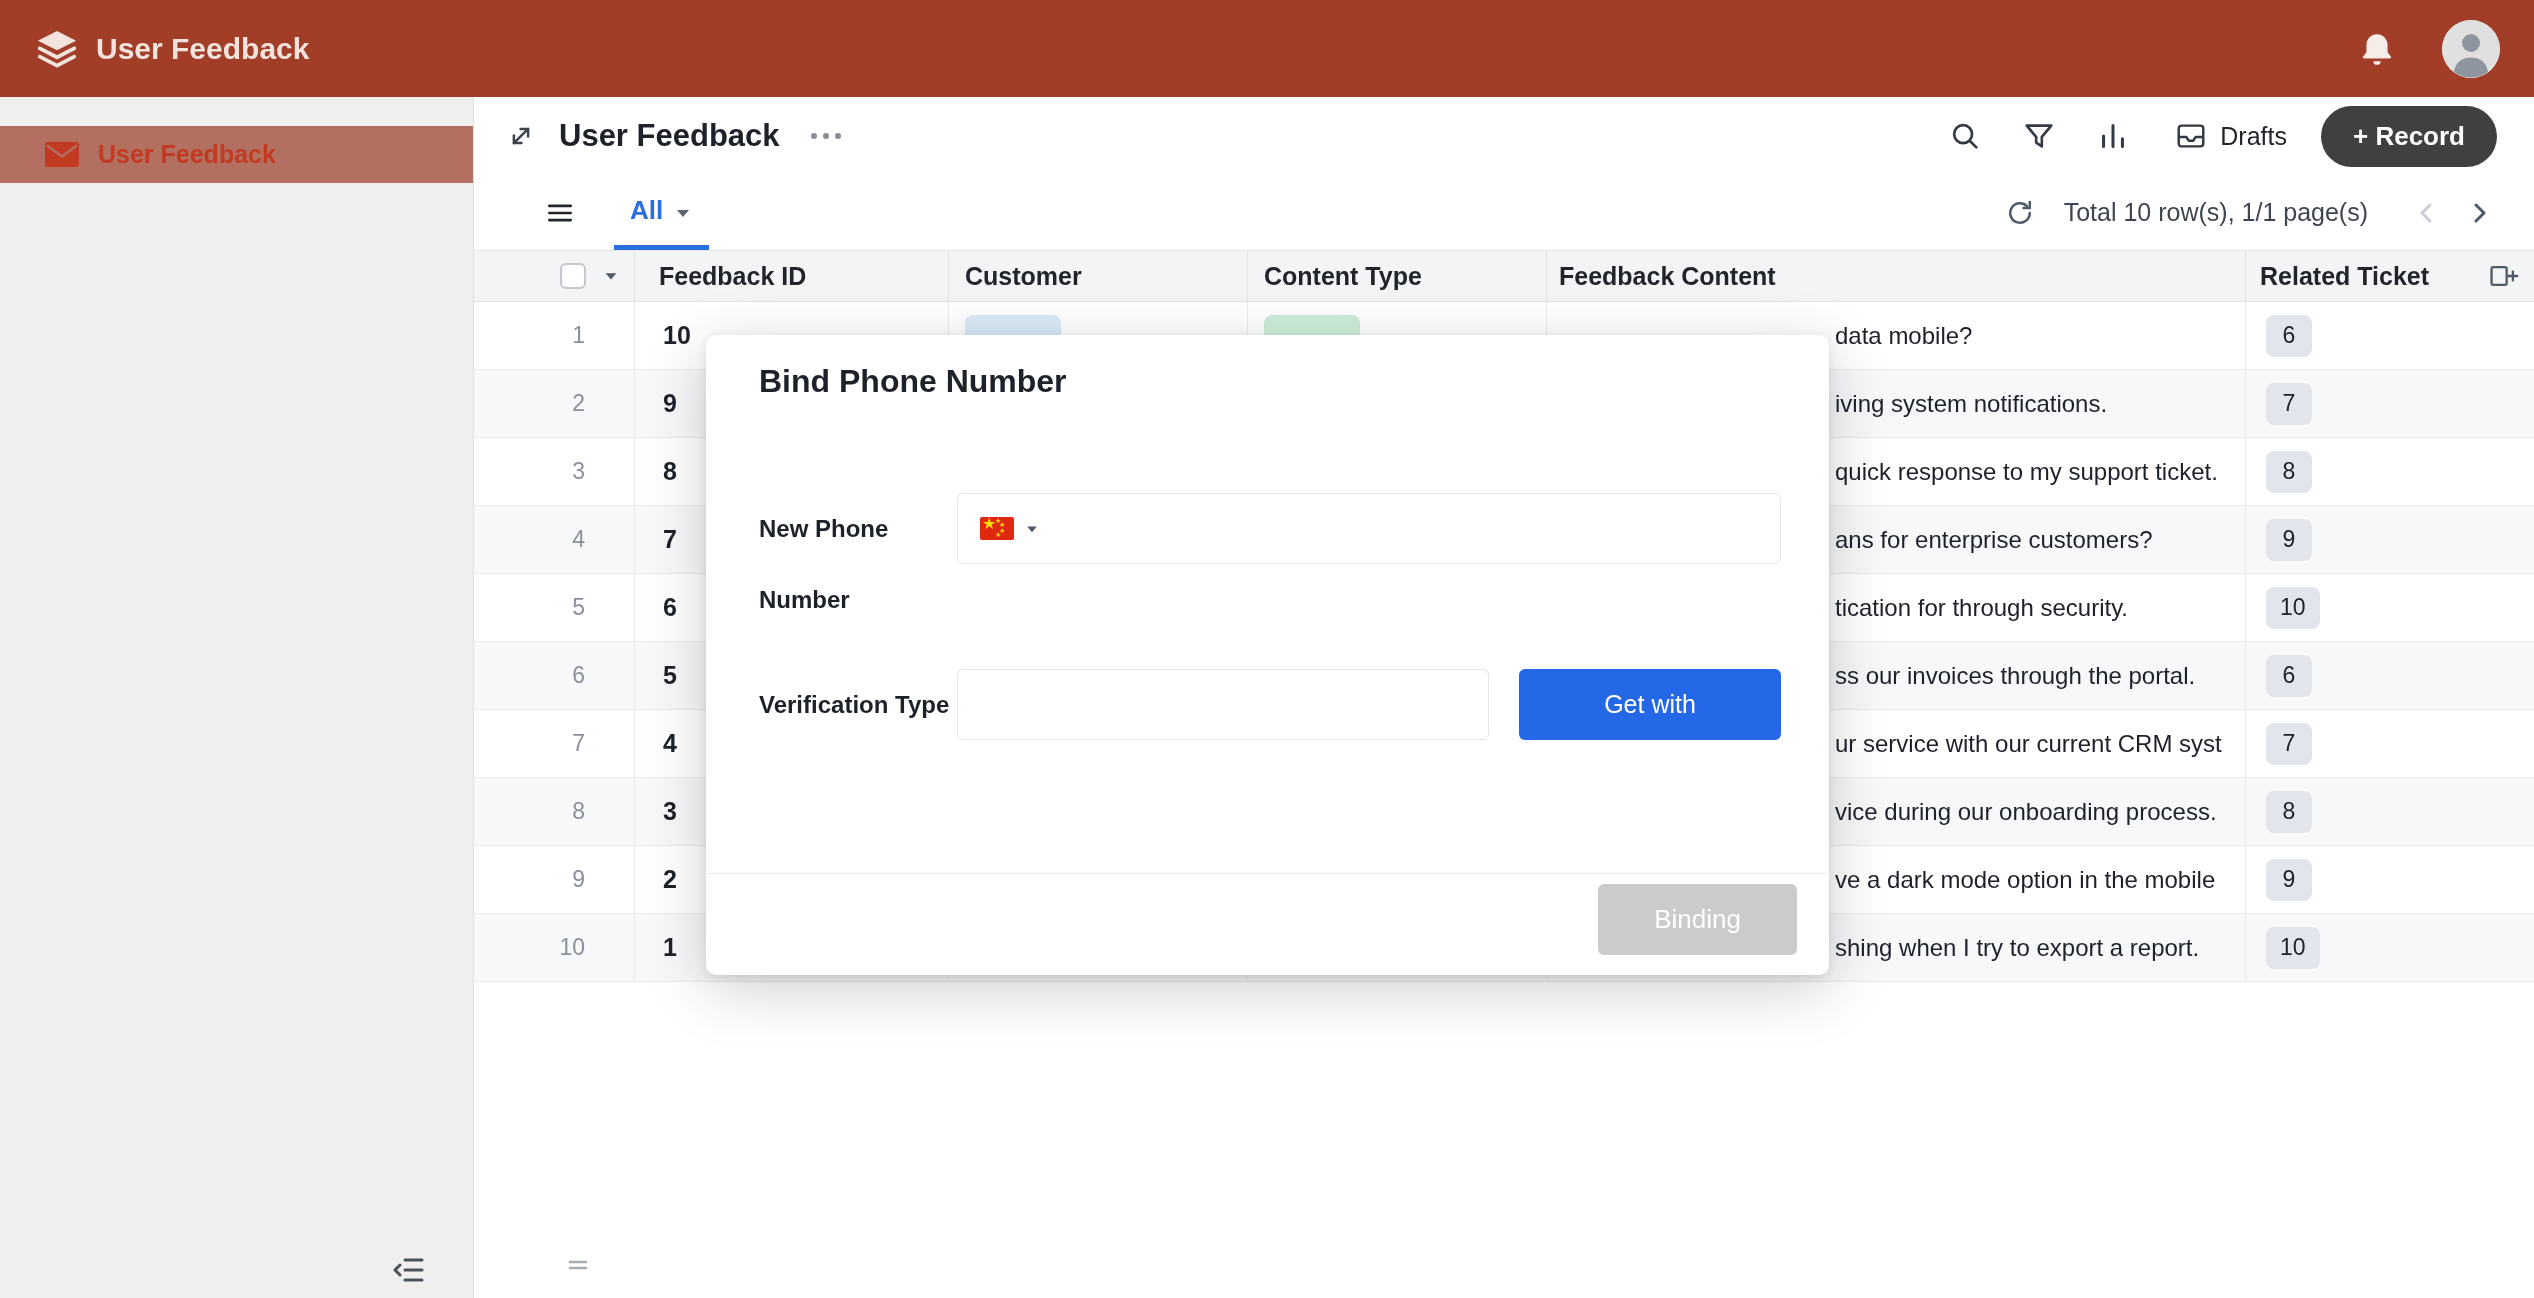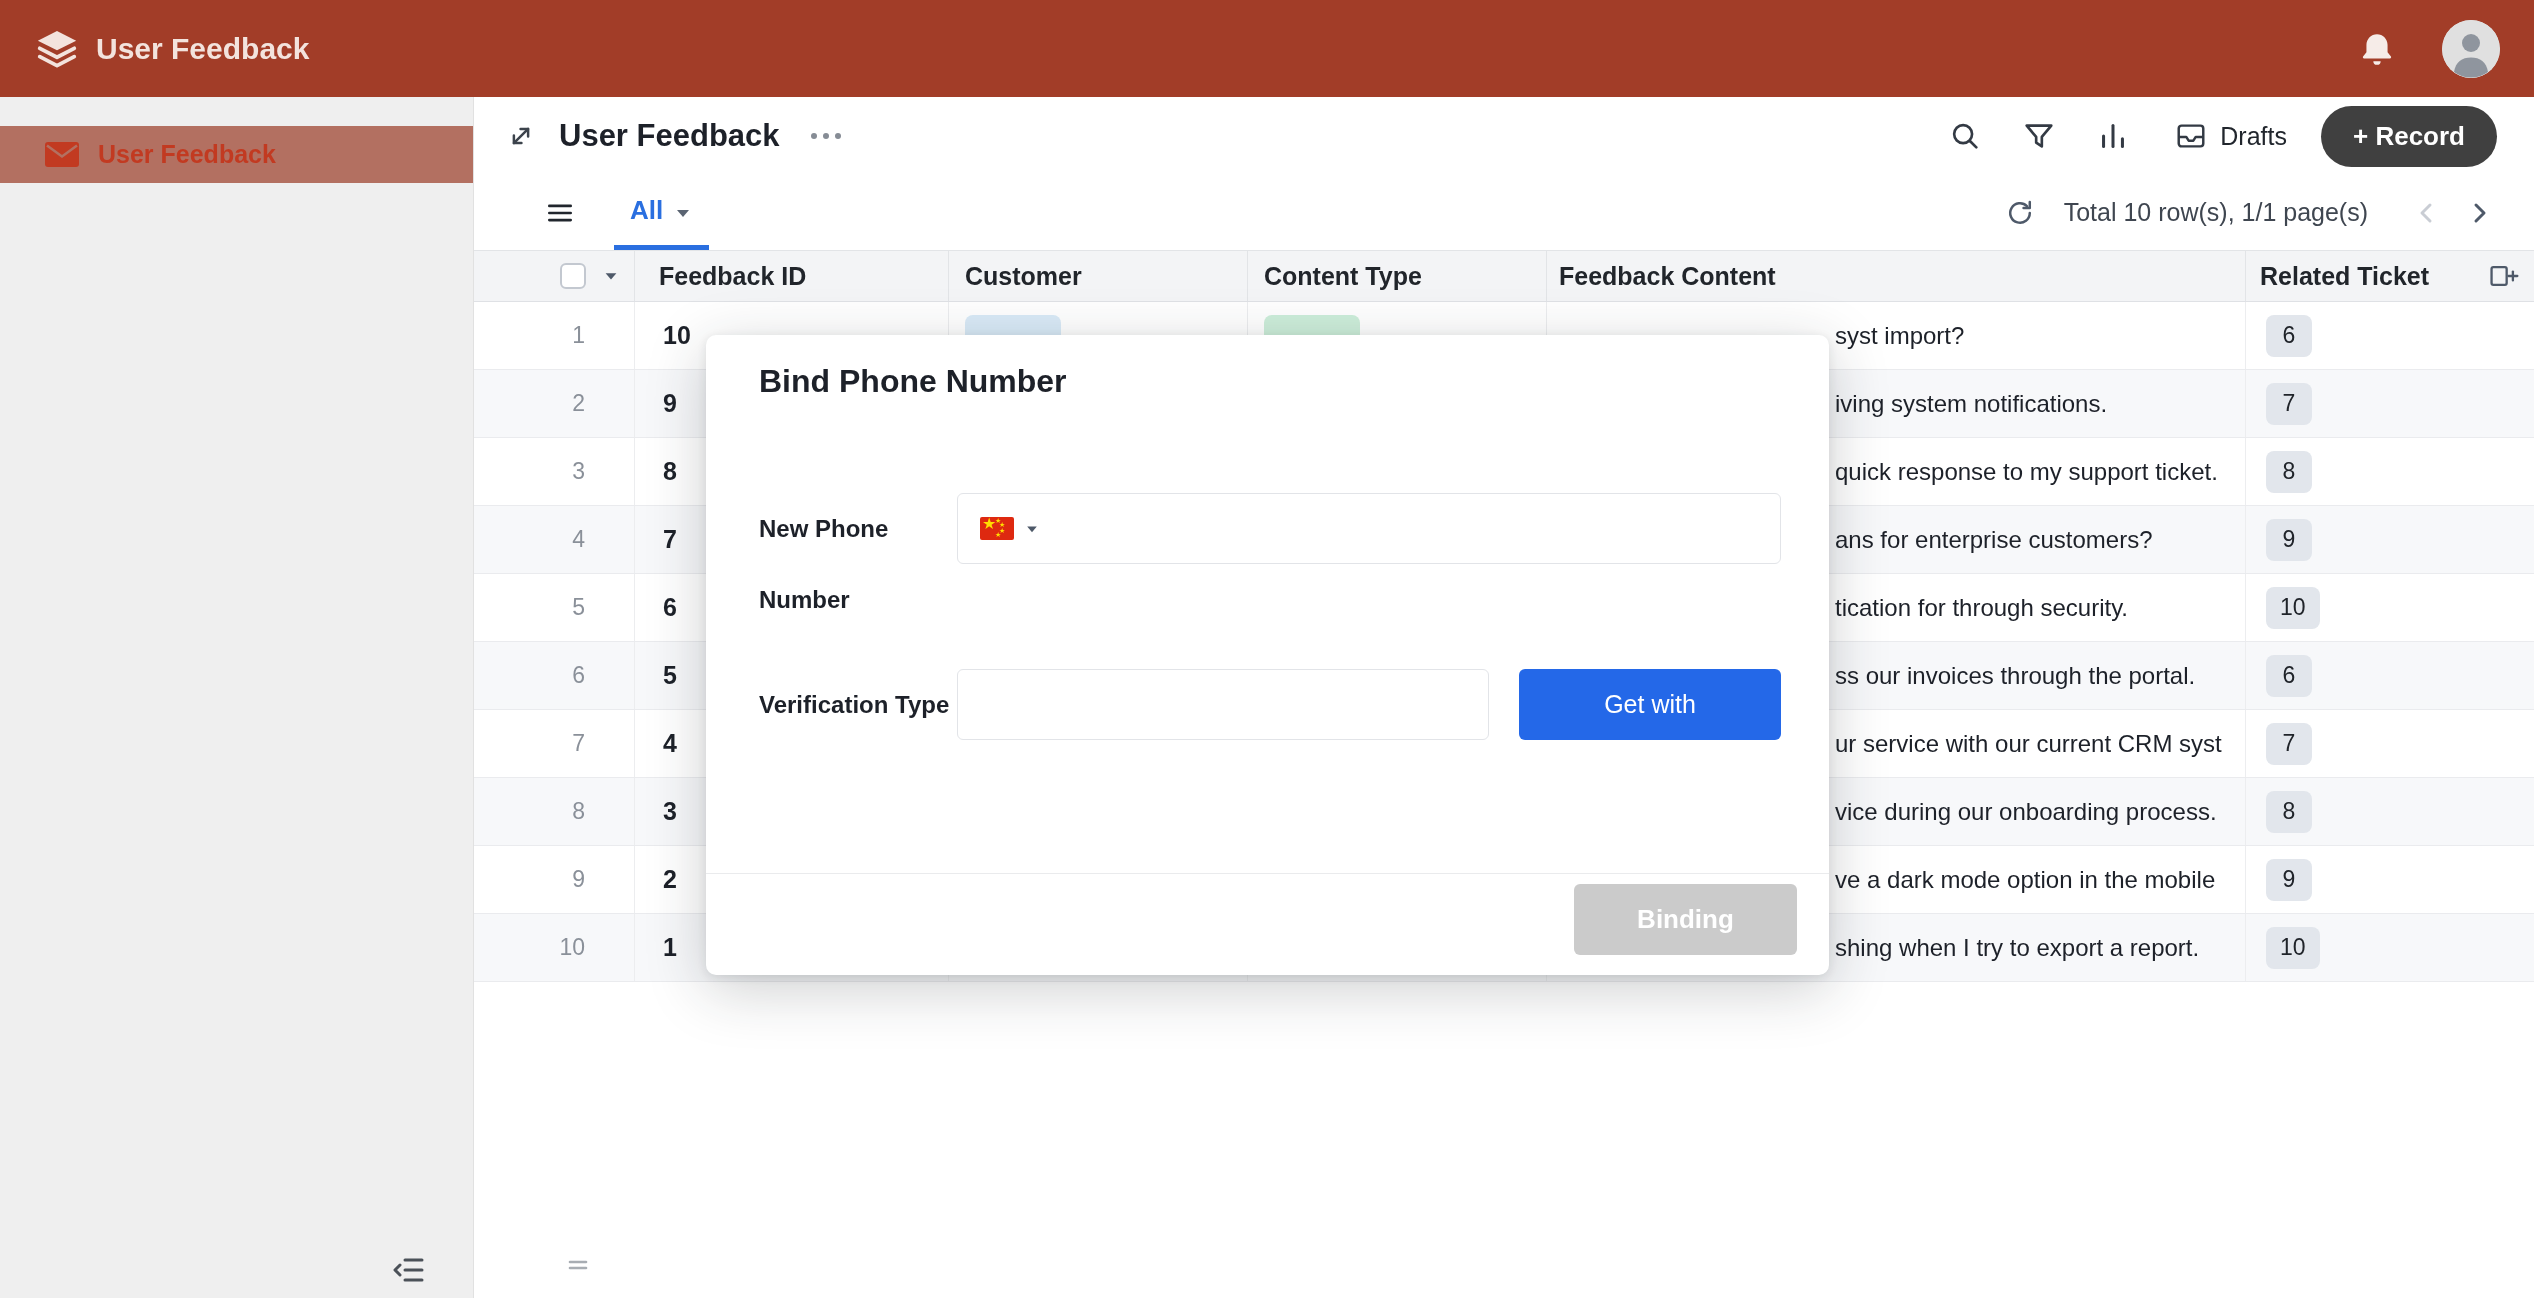--- a/index.html
+++ b/index.html
@@ -123,23 +123,23 @@
   .flag-caret { width:16px; height:16px; color:#4E5969; }
   .bare-input { border:none; outline:none; flex:1; height:100%; font-size:24px;
                 font-family:inherit; background:transparent; }
   .code-input { position:absolute; left:251px; top:334px; width:532px; height:71px;
                 border:1px solid #E2E4E8; border-radius:6px; background:#fff;
                 font-size:24px; font-family:inherit; outline:none; padding:0 20px; }
   .get-code-btn { position:absolute; left:813px; top:334px; width:262px; height:71px;
                   background:#2468E8; border:none; border-radius:6px; color:#fff;
                   font-size:25px; font-family:inherit; cursor:pointer; }
   .modal-divider { position:absolute; left:0; right:0; top:538px; height:1px; background:#EAEBED; }
-  .binding-btn { position:absolute; right:32px; top:549px; width:223px; height:71px;
+  .binding-btn { position:absolute; right:32px; top:549px; width:199px; height:71px;
                  background:#CBCBCB; border:none; border-radius:6px; color:#fff;
-                 font-size:26px; font-weight:700; font-family:inherit; }
+                 font-size:26px; font-weight:400; font-family:inherit; }
 </style>
 </head>
 <body>
 
 <div class="topbar">
   <svg class="logo" viewBox="0 0 36 36">
     <path d="M18 4 L33 11.5 18 19 3 11.5 Z" fill="currentColor"></path>
     <path d="M4.5 17.5 L18 24.5 31.5 17.5" fill="none" stroke="currentColor" stroke-width="3" stroke-linecap="round" stroke-linejoin="round"></path>
     <path d="M4.5 24 L18 31 31.5 24" fill="none" stroke="currentColor" stroke-width="3" stroke-linecap="round" stroke-linejoin="round"></path>
   </svg>
@@ -259,21 +259,21 @@
     <div class="tbody">
         <div class="tr">
     <div class="td c-num">1</div>
     <div class="td c-id">10</div>
     <div class="td c-cust">
       <span class="chip" style="background: rgb(217, 234, 247);"></span>
     </div>
     <div class="td c-type">
       <span class="chip" style="background: rgb(205, 238, 218);"></span>
     </div>
-    <div class="td c-content">syst import?</div>
+    <div class="td c-content">data mobile?</div>
     <div class="td c-ticket">
       <span class="ticket-chip">6</span>
     </div>
   </div>
         <div class="tr">
     <div class="td c-num">2</div>
     <div class="td c-id">9</div>
     <div class="td c-cust">
       
     </div>

